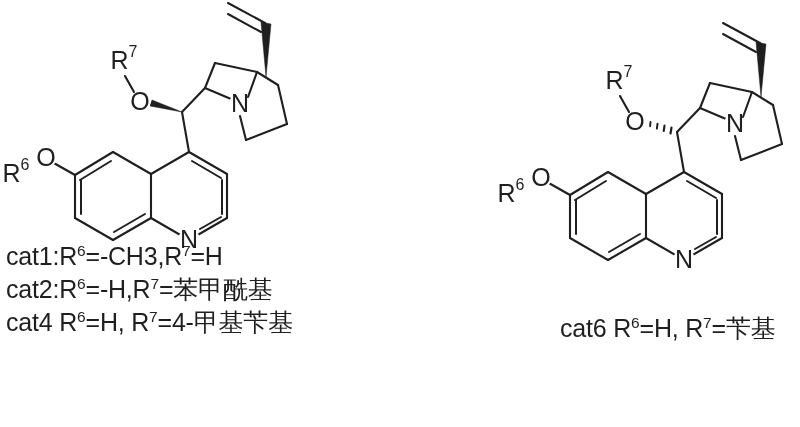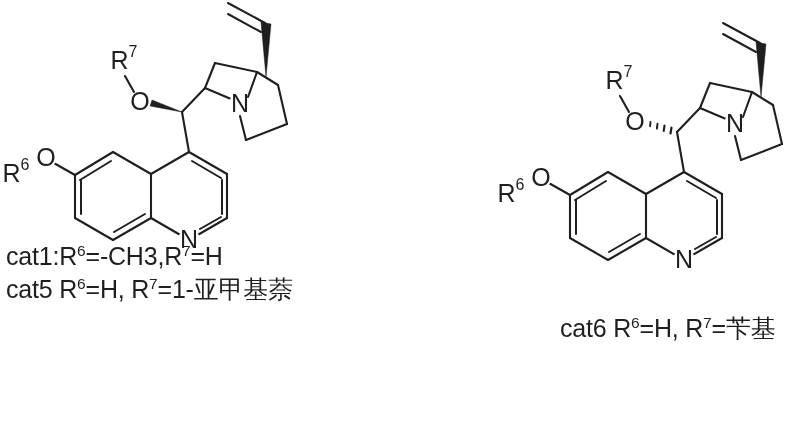--- a/index.html
+++ b/index.html
@@ -231,20 +231,21 @@
     <path class="bond" d="M 287,124 L 278,85"></path>
     <path class="bond" d="M 257,72 L 278,85"></path>
 
     <polygon class="wedge-solid" points="266,77 261,22 271,24"></polygon>
     <path class="bond" d="M 265,23 L 228,3"></path>
     <path class="bond-inner" d="M 261,32 L 228,14"></path>
   </svg>
 
   <div class="caption-block">
     <div class="caption-line">cat1:R<sup>6</sup>=-CH3,R<sup>7</sup>=H</div>
-    <div class="caption-line">cat5 R<sup>6</sup>=H, R<sup>7</sup>=1-亚甲基萘</div>
+    <div class="caption-line">cat2:R<sup>6</sup>=-H,R<sup>7</sup>=苯甲酰基</div>
+    <div class="caption-line">cat4 R<sup>6</sup>=H, R<sup>7</sup>=4-甲基苄基</div>
   </div>
 
   <div class="caption-right">
     <div class="caption-line">cat6 R<sup>6</sup>=H, R<sup>7</sup>=苄基</div>
   </div>
 
 </div>
 
 </body></html>

